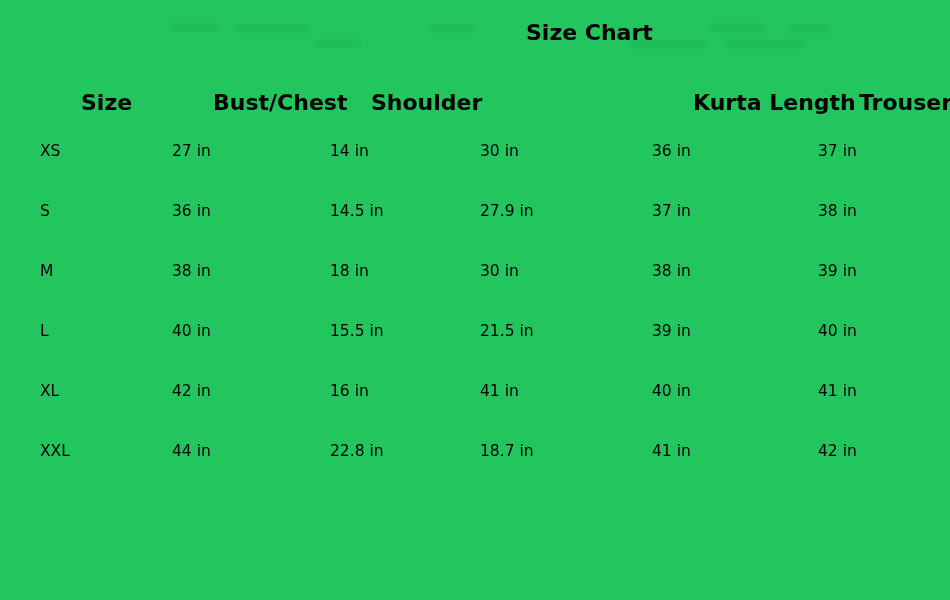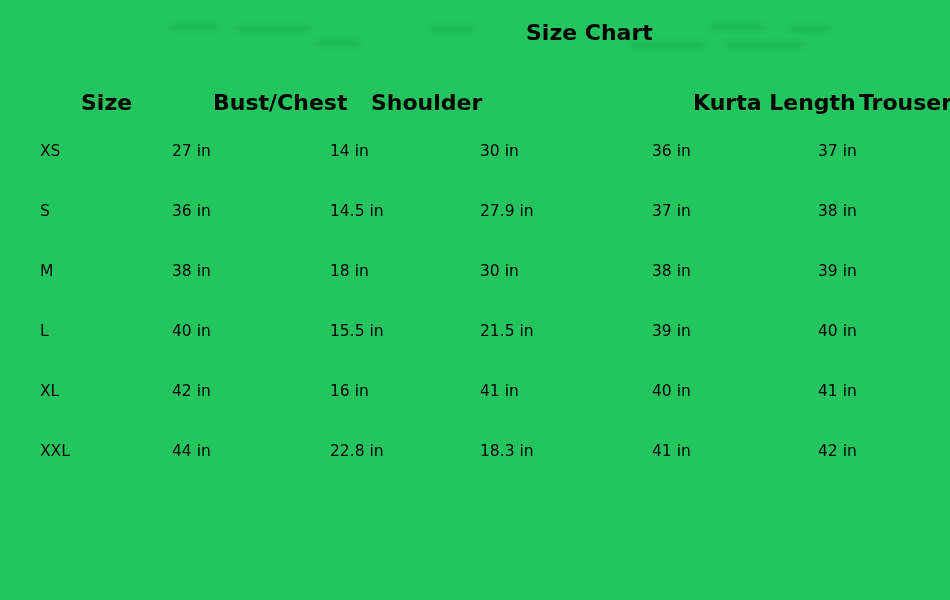--- a/index.html
+++ b/index.html
@@ -128,18 +128,18 @@
     <span class="cell col2">16 in</span>
     <span class="cell col3">41 in</span>
     <span class="cell col4">40 in</span>
     <span class="cell col5">41 in</span>
   </div>
 
   <div class="row row5">
     <span class="cell col0">XXL</span>
     <span class="cell col1">44 in</span>
     <span class="cell col2">22.8 in</span>
-    <span class="cell col3">18.3 in</span>
+    <span class="cell col3">18.7 in</span>
     <span class="cell col4">41 in</span>
     <span class="cell col5">42 in</span>
   </div>
 
 </div>
 
 </body></html>

